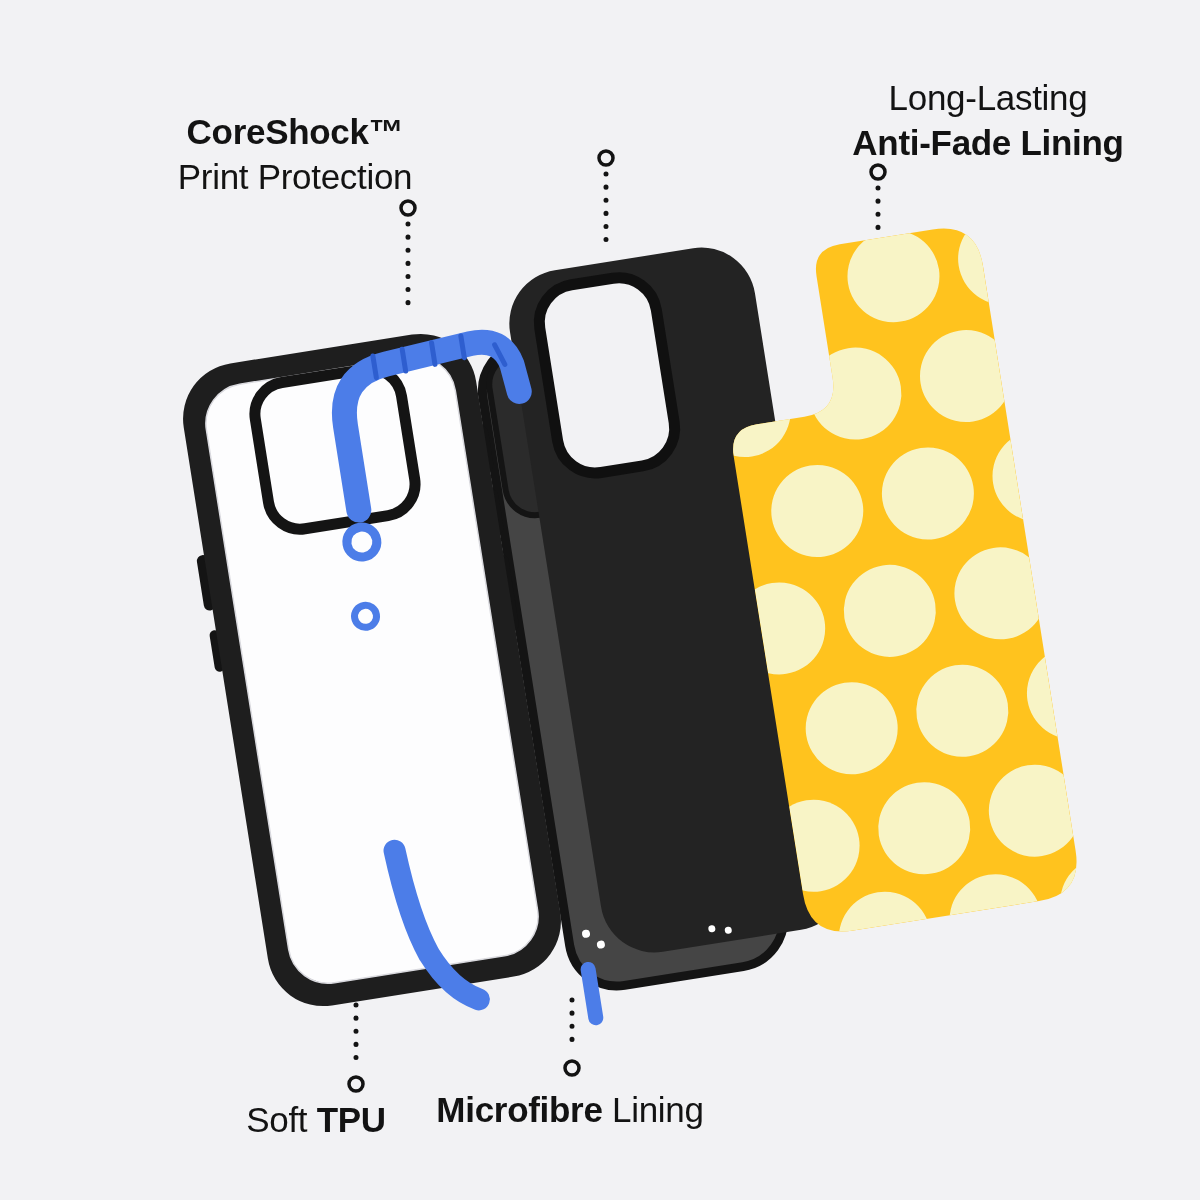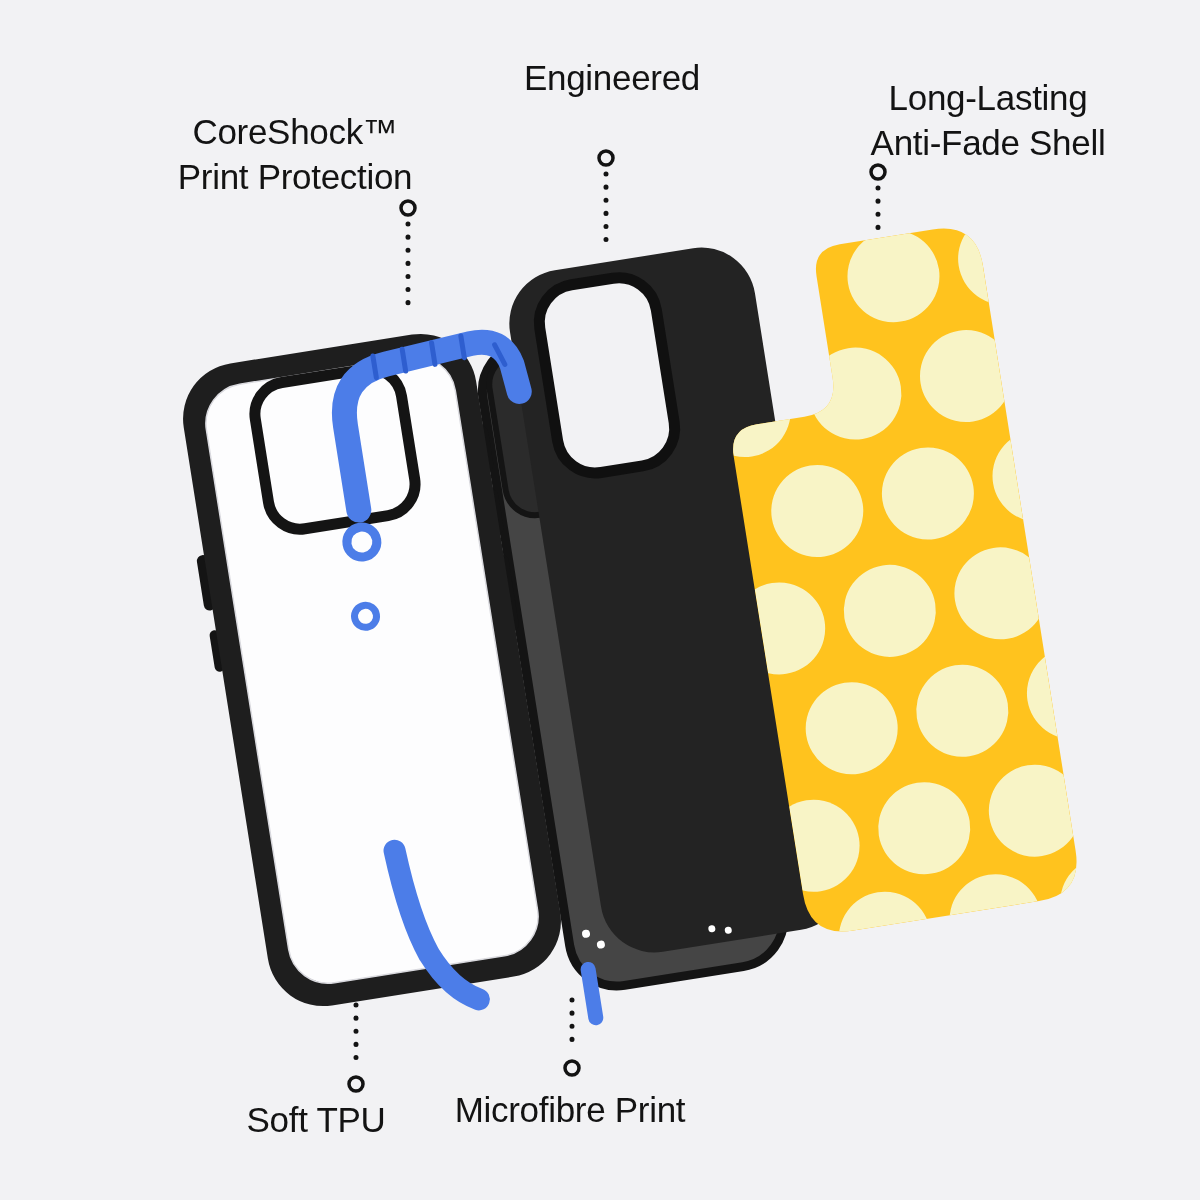--- a/index.html
+++ b/index.html
@@ -11,21 +11,21 @@
   }
   .stage{position:absolute;inset:0}
   svg{position:absolute;inset:0;display:block}
 
   
   .callout{
     position:absolute;transform:translateX(-50%);
     text-align:center;color:var(--text,#131313);
     font-size:35px;line-height:1.28;letter-spacing:-0.3px;white-space:nowrap;
   }
-  .b{font-weight:400}
+  .b{font-weight:700}
 
   
   .case-frame{fill:var(--case-black,#1E1E1E)}
   .clear-back{fill:var(--clear-white,#FDFDFE);stroke:#DADADF;stroke-width:1.5}
   .cam-square{fill:var(--clear-white,#FDFDFE);stroke:var(--rim-black,#141414);stroke-width:11}
   .blue-stroke{fill:none;stroke:var(--accent-blue,#4C7DE8);stroke-linecap:round;stroke-linejoin:round}
   .blue-fill{fill:var(--accent-blue,#4C7DE8)}
   .blue-tick{stroke:var(--accent-blue-dark,#2E5ECF);stroke-width:5;stroke-linecap:round}
   .blue-ring{fill:var(--clear-white,#FDFDFE);stroke:var(--accent-blue,#4C7DE8)}
   .lining{fill:var(--lining-gray,#454545);stroke:var(--rim-black,#141414);stroke-width:9}
@@ -139,31 +139,30 @@
       <circle class="leader-ring" cx="572" cy="1068" r="7"></circle>
     </g>
   </svg>
 
   <div class="callout" style="left:295px;top:110px">
     <div class="b">CoreShock™</div>
     <div>Print Protection</div>
   </div>
 
   <div class="callout" style="left:612px;top:56px">
-    <div>Engineered</div>
   </div>
 
   <div class="callout" style="left:988px;top:76px">
     <div>Long-Lasting</div>
-    <div class="b">Anti-Fade Shell</div>
+    <div class="b">Anti-Fade Lining</div>
   </div>
 
   <div class="callout" style="left:316px;top:1098px">
     <span>Soft</span>
     <span class="b">TPU</span>
   </div>
 
   <div class="callout" style="left:570px;top:1088px">
     <span class="b">Microfibre</span>
-    <span>Print</span>
+    <span>Lining</span>
   </div>
 
 </div>
 
 </body></html>

